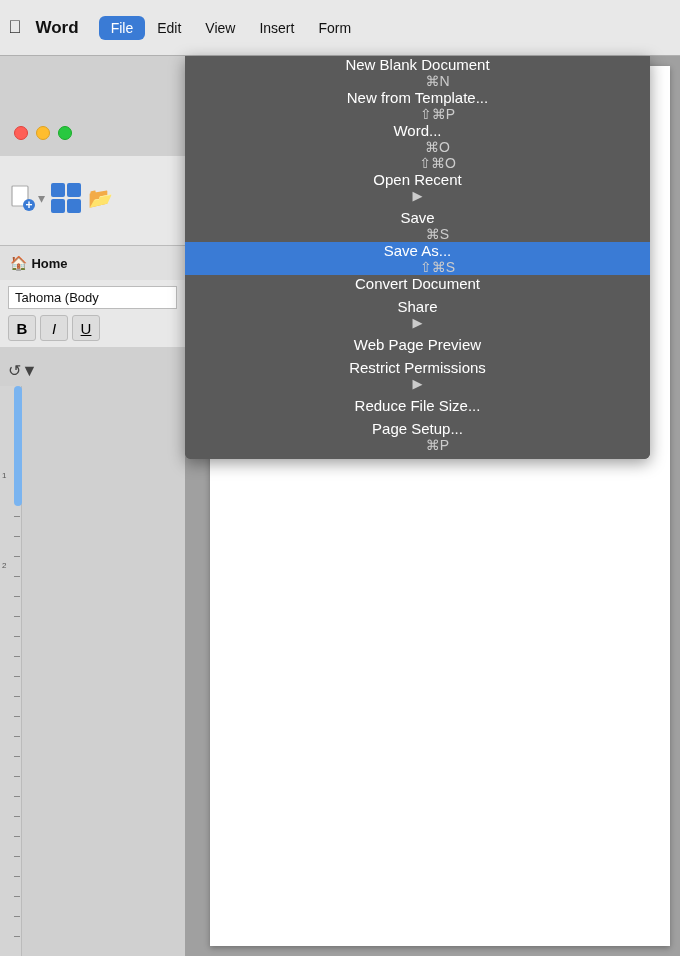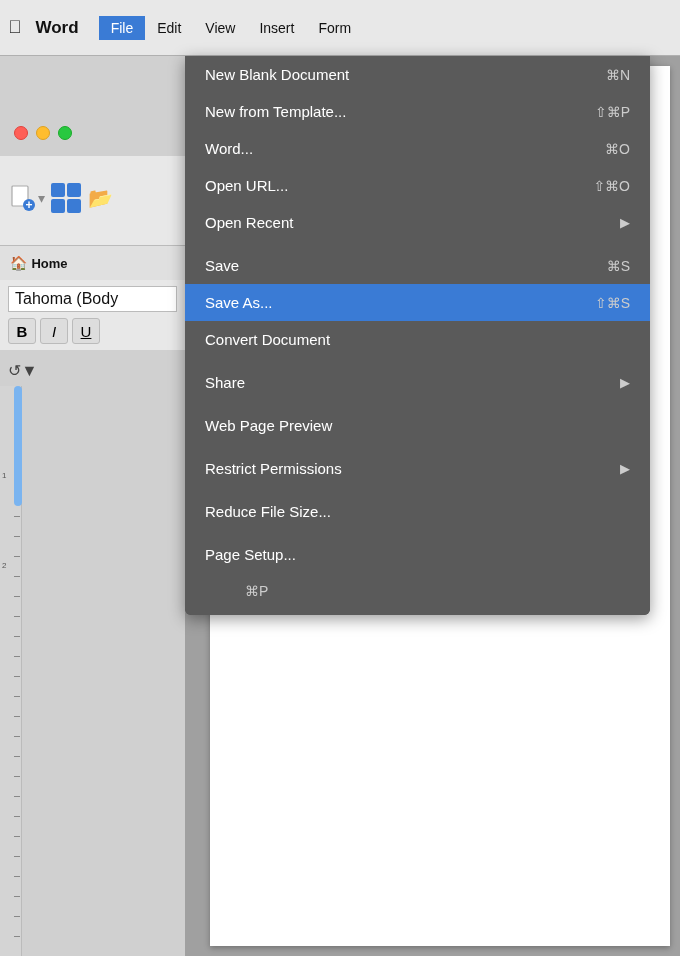--- a/index.html
+++ b/index.html
@@ -32,21 +32,21 @@
       font-size: 17px;
       font-weight: 700;
       color: #111;
       margin-right: 20px;
     }
     .menubar-item {
       font-size: 14px;
       font-weight: 400;
       color: #111;
       padding: 4px 12px;
-      border-radius: 0;
+      border-radius: 6px;
       cursor: pointer;
     }
     .menubar-item.active {
       background: #3a7bd5;
       color: #fff;
     }
 
     
     .app-bg {
       position: absolute;
@@ -147,21 +147,21 @@
       top: 224px;
       left: 0;
       width: 185px;
       background: #e8e8e8;
       padding: 6px 8px;
     }
     .font-name-box {
       border: 1px solid #bbb;
       background: #fff;
       padding: 3px 6px;
-      font-size: 16px;
+      font-size: 13px;
       margin-bottom: 6px;
       color: #111;
       width: 100%;
     }
     .format-buttons {
       display: flex;
       gap: 4px;
     }
     .fmt-btn {
       width: 28px;
@@ -204,25 +204,26 @@
       background: #5a5a5a;
       z-index: 100;
       border-radius: 0 0 6px 6px;
       overflow: hidden;
       box-shadow: 0 4px 16px rgba(0,0,0,0.4);
     }
     .menu-item {
       display: flex;
       align-items: center;
       justify-content: space-between;
-      padding: 10px 20px;
+      padding: 0 20px;
       color: #fff;
       font-size: 15px;
       cursor: pointer;
       user-select: none;
+      flex-direction: column;
     }
     .menu-item.highlighted {
       background: #3a7bd5;
     }
     .menu-item-label {
       flex: 1;
     }
     .menu-shortcut {
       color: #ccc;
       font-size: 14px;
@@ -361,21 +362,20 @@
     </div>
     <div class="menu-item">
       <span class="menu-item-label">New from Template...</span>
       <span class="menu-shortcut">⇧⌘P</span>
     </div>
     <div class="menu-item">
       <span class="menu-item-label">Word...</span>
       <span class="menu-shortcut">⌘O</span>
     </div>
     <div class="menu-item">
-      <span class="menu-item-label">Open URL...</span>
       <span class="menu-shortcut">⇧⌘O</span>
     </div>
     <div class="menu-item">
       <span class="menu-item-label">Open Recent</span>
       <span class="menu-arrow">▶</span>
     </div>
     <div class="menu-section-gap"></div>
     <div class="menu-item">
       <span class="menu-item-label">Save</span>
       <span class="menu-shortcut">⌘S</span>

